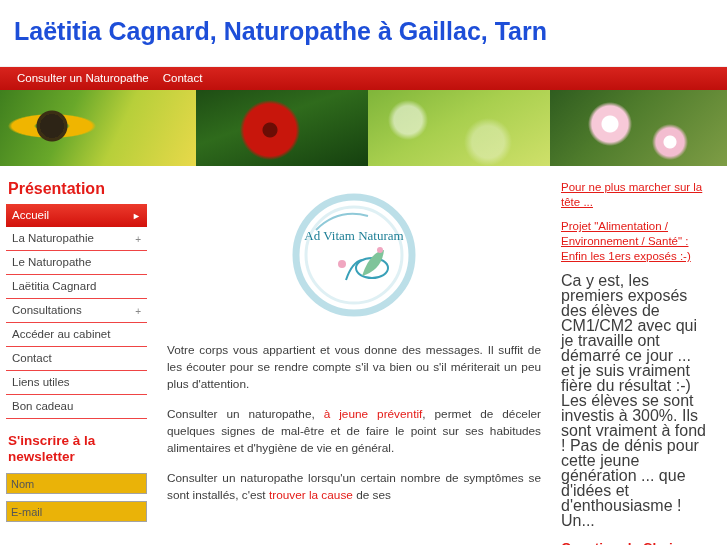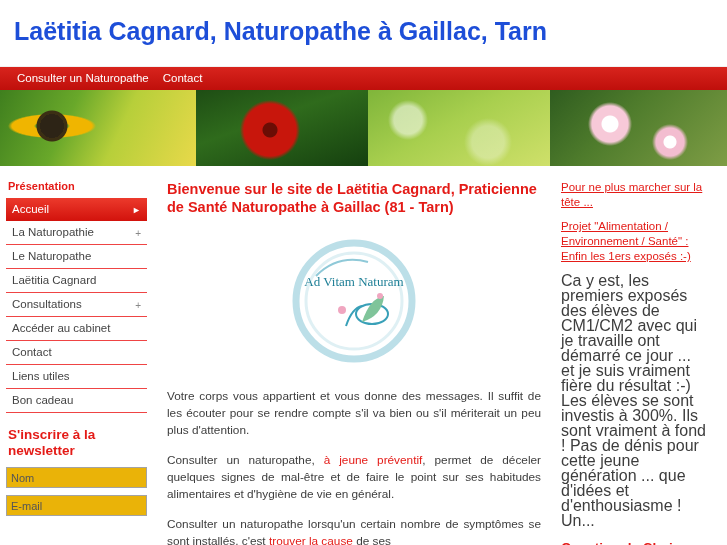--- a/index.html
+++ b/index.html
@@ -83,21 +83,21 @@
     height: 379px;
   }
   
   .sidebar {
     width: 155px;
     padding: 14px 8px 0 6px;
     background: #ffffff;
   }
   .side-heading {
     color: #e41b17;
-    font-size: 11px;
+    font-size: 16px;
     font-weight: bold;
     margin: 0 0 6px 2px;
   }
   .menu { list-style: none; margin: 0 0 14px 0; padding: 0; }
   .menu li {
     position: relative;
     font-size: 11.5px;
     color: #444444;
     padding: 5px 16px 5px 6px;
     border-bottom: 1px solid #ef4444;
@@ -260,21 +260,20 @@
         </li>
       </ul>
 
       <div class="newsletter-heading">S'inscrire à la newsletter</div>
       <input class="nl-input" type="text" value="Nom" style="">
       <input class="nl-input" type="text" value="E-mail" style="">
 
     </div>
 
     <div class="main">
-      <h1>Bienvenue sur le site de Laëtitia Cagnard, Praticienne de Santé Naturopathe à Gaillac (81 - Tarn)</h1>
 
       <div class="logo-wrap">
         <div class="logo">
           <svg width="156" height="150" viewBox="0 0 156 150">
             <circle cx="78" cy="75" r="58" fill="none" stroke="#bcdfe8" stroke-width="7"></circle>
             <circle cx="78" cy="75" r="48" fill="none" stroke="#dff0f4" stroke-width="3"></circle>
             <path d="M40 50 q22 -22 52 -14" fill="none" stroke="#8fc9d8" stroke-width="2"></path>
             <ellipse cx="96" cy="88" rx="16" ry="10" fill="none" stroke="#39a0b8" stroke-width="2"></ellipse>
             <path d="M86 96 q8 -24 22 -26 q-2 20 -22 26 z" fill="#7fc49a"></path>
             <path d="M70 100 q6 -18 16 -20" fill="none" stroke="#39a0b8" stroke-width="2"></path>

